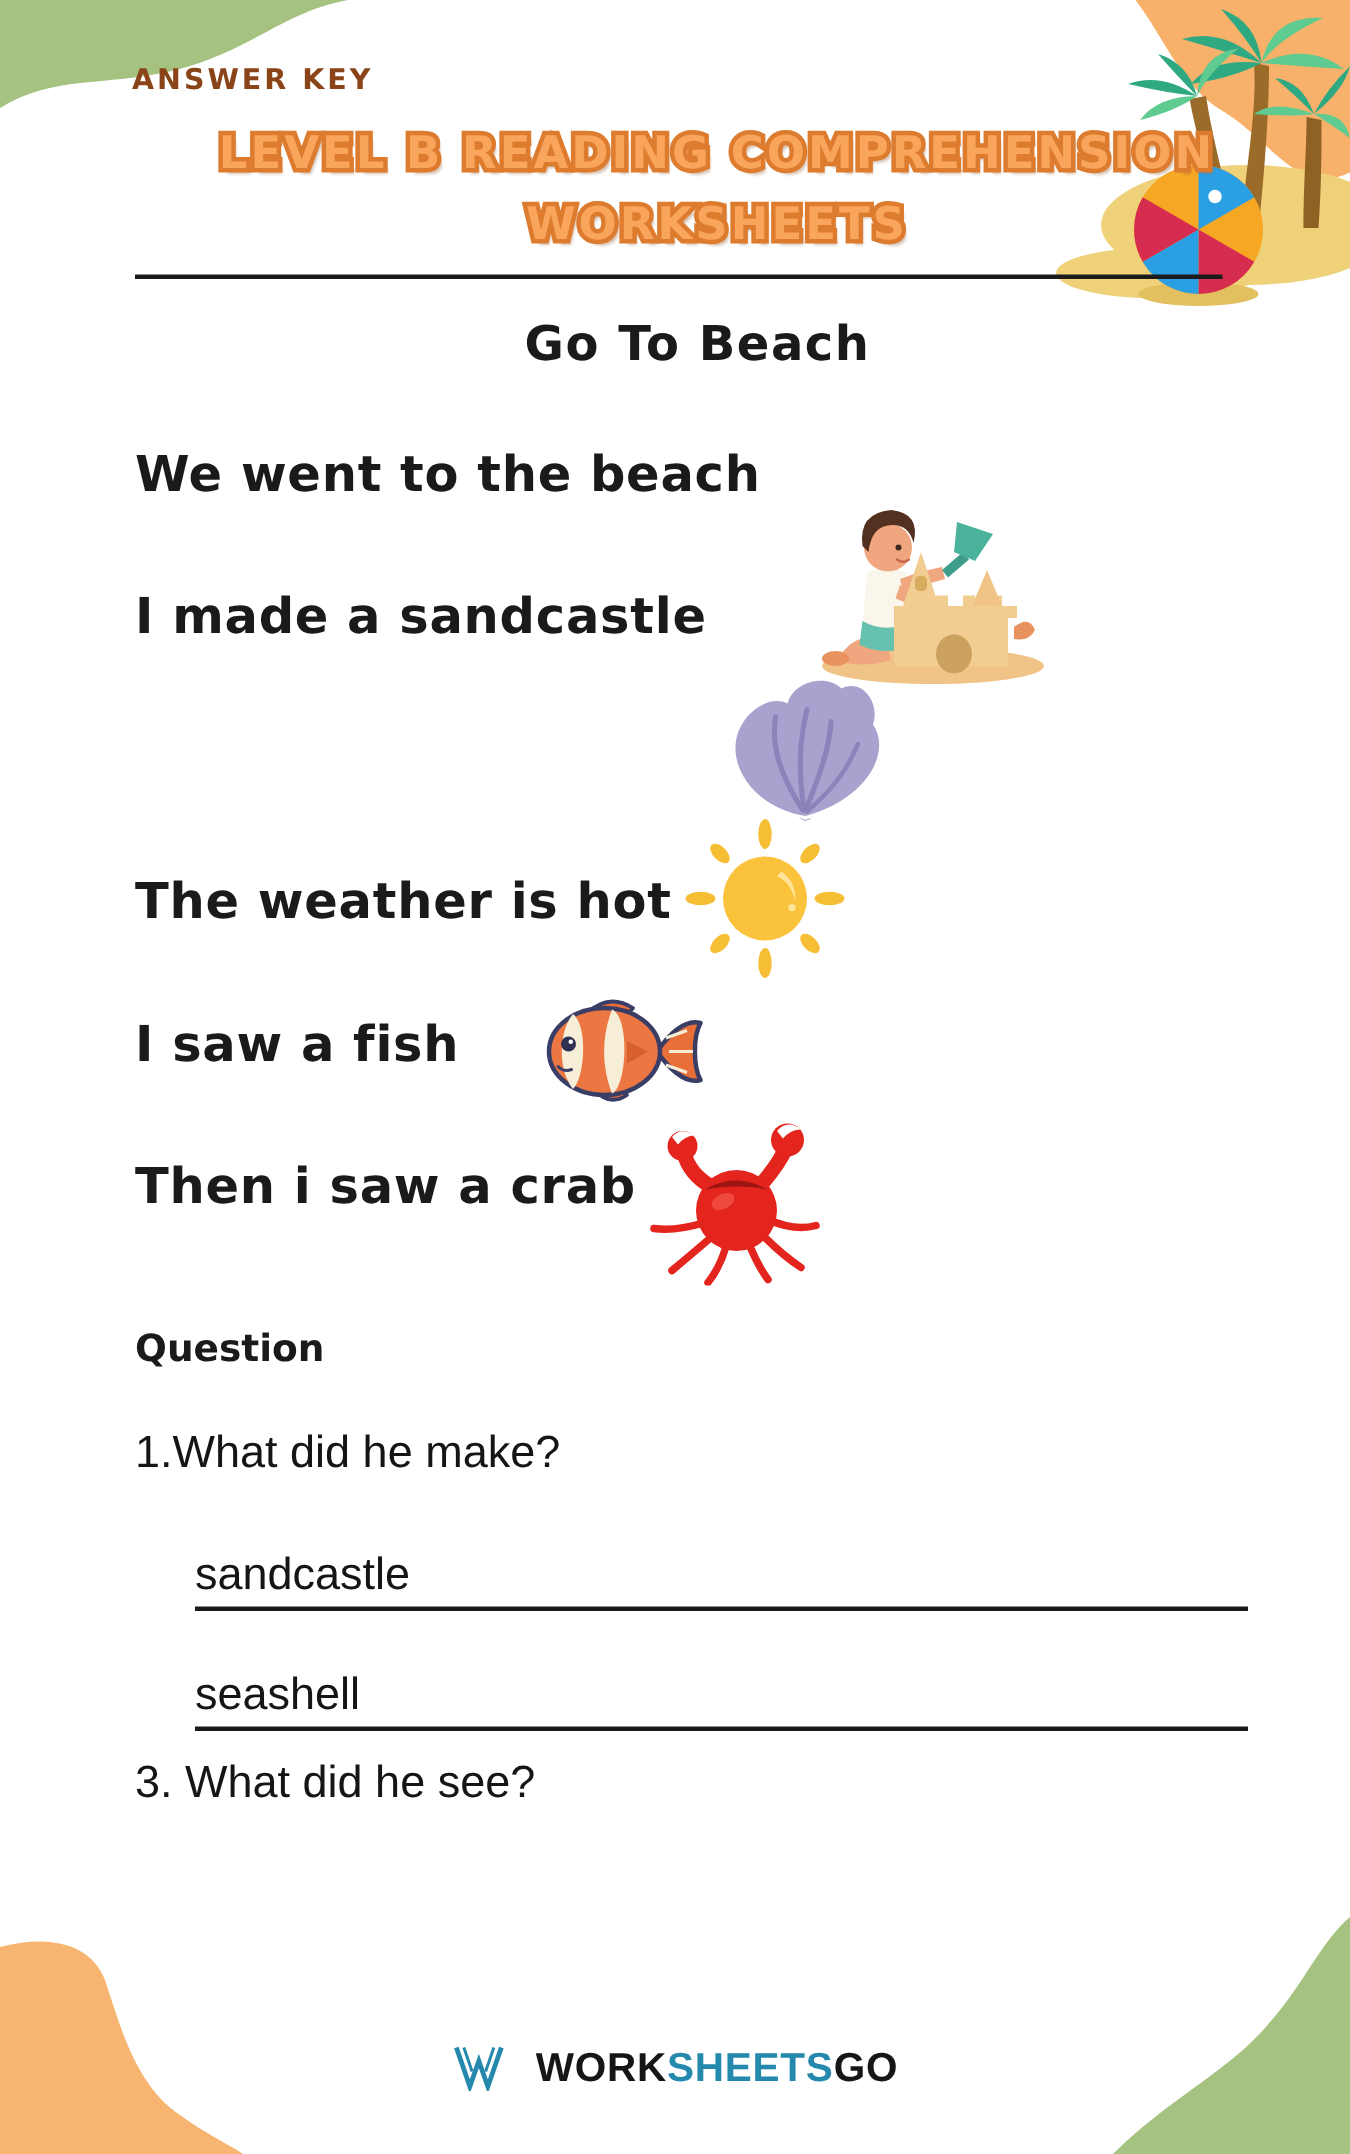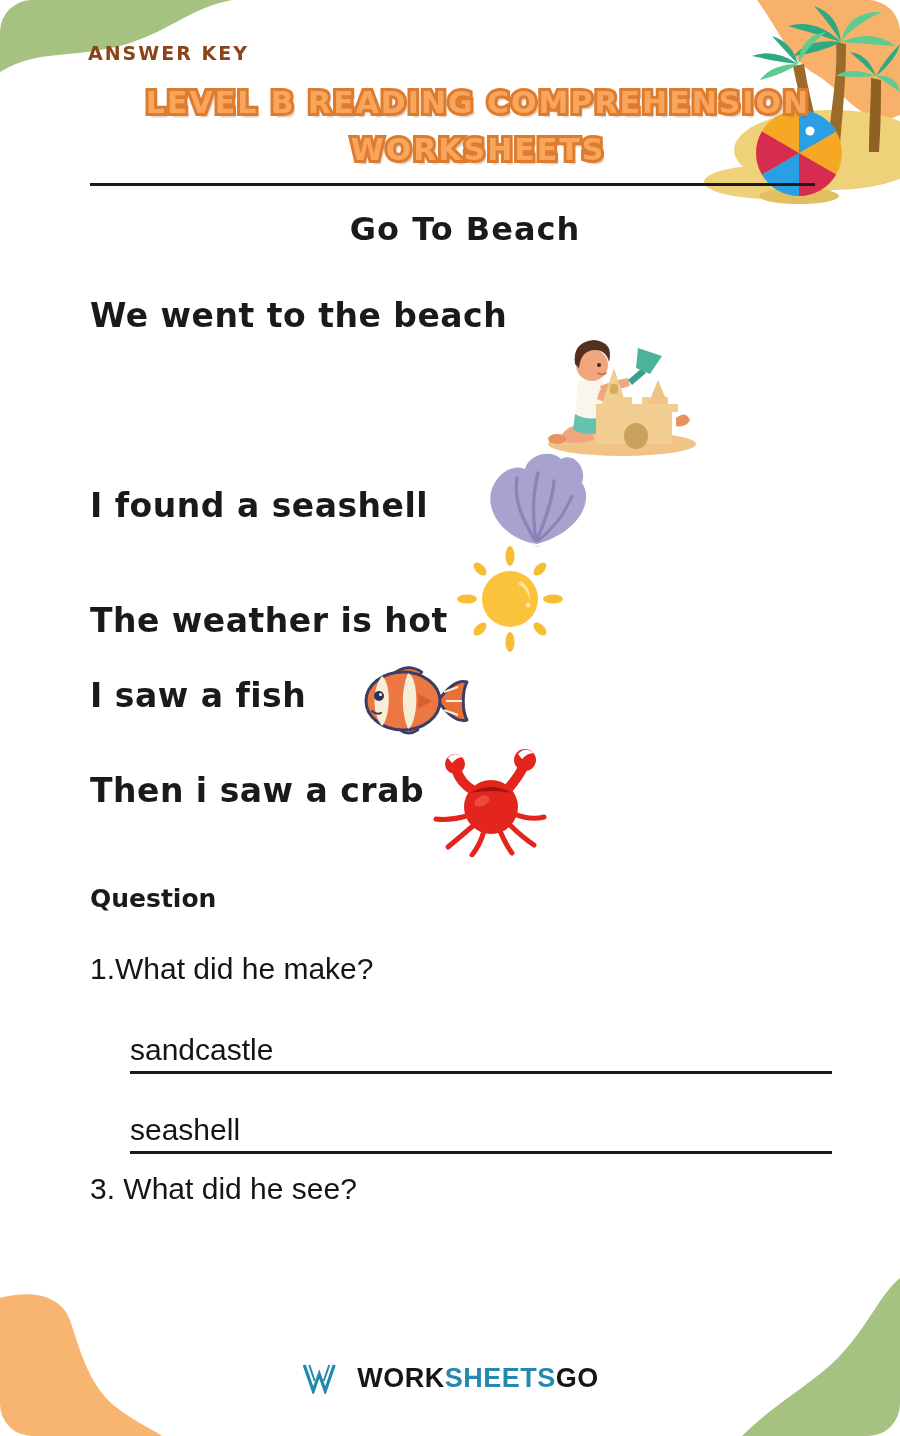--- a/index.html
+++ b/index.html
@@ -1,19 +1,19 @@
 <!DOCTYPE html>
 <html><head>
 <meta charset="utf-8">
 <style>
   html,body{margin:0;padding:0;background:#ffffff;}
   .page{
     position:relative;width:900px;height:1436px;margin:0 auto;
     background:#ffffff;overflow:hidden;
-    font-family:"Liberation Sans","DejaVu Sans",sans-serif;color:#1a1a1a;border-radius:32px;
+    font-family:"Liberation Sans","DejaVu Sans",sans-serif;color:#1a1a1a;
   }
   .abs{position:absolute;}
   svg{display:block;}
 
   
   .answer-key{
     left:88px;top:42px;font-size:19px;font-weight:bold;letter-spacing:2px;
     color:#8A4417;font-family:"DejaVu Sans",sans-serif;
   }
   .title-wrap{left:0;top:82px;width:886px;text-align:center;line-height:42px;padding-left:35px;}
@@ -115,22 +115,22 @@
       <span class="back">WORKSHEETS</span>
       <span class="front">WORKSHEETS</span>
     </span>
   </div>
 
   <div class="abs divider"></div>
 
   <div class="abs story-title">Go To Beach</div>
 
   <div class="abs story-line" style="top:296px">We went to the beach</div>
-  <div class="abs story-line" style="top:486px">I found a seashell</div>
-  <div class="abs story-line" style="top:601px">The weather is hot</div>
+  <div class="abs story-line" style="top:391px">I made a sandcastle</div>
+  <div class="abs story-line" style="top:581px">The weather is hot</div>
   <div class="abs story-line" style="top:676px">I saw a fish</div>
   <div class="abs story-line" style="top:771px">Then i saw a crab</div>
 
   <svg class="abs" style="left:540px;top:322px" width="160" height="135" viewBox="0 0 160 135">
     <ellipse cx="82" cy="122" rx="74" ry="12" fill="#F0C387"></ellipse>
 
     <path d="M18 118 Q30 98 50 104 L54 118 Q34 124 18 118 Z" fill="#F0A67E"></path>
     <ellipse cx="17" cy="117" rx="9" ry="5" fill="#E8935F"></ellipse>
 
     <path d="M38 60 Q51 52 64 60 L68 96 Q51 104 35 96 Z" fill="#FAF6EC"></path>

